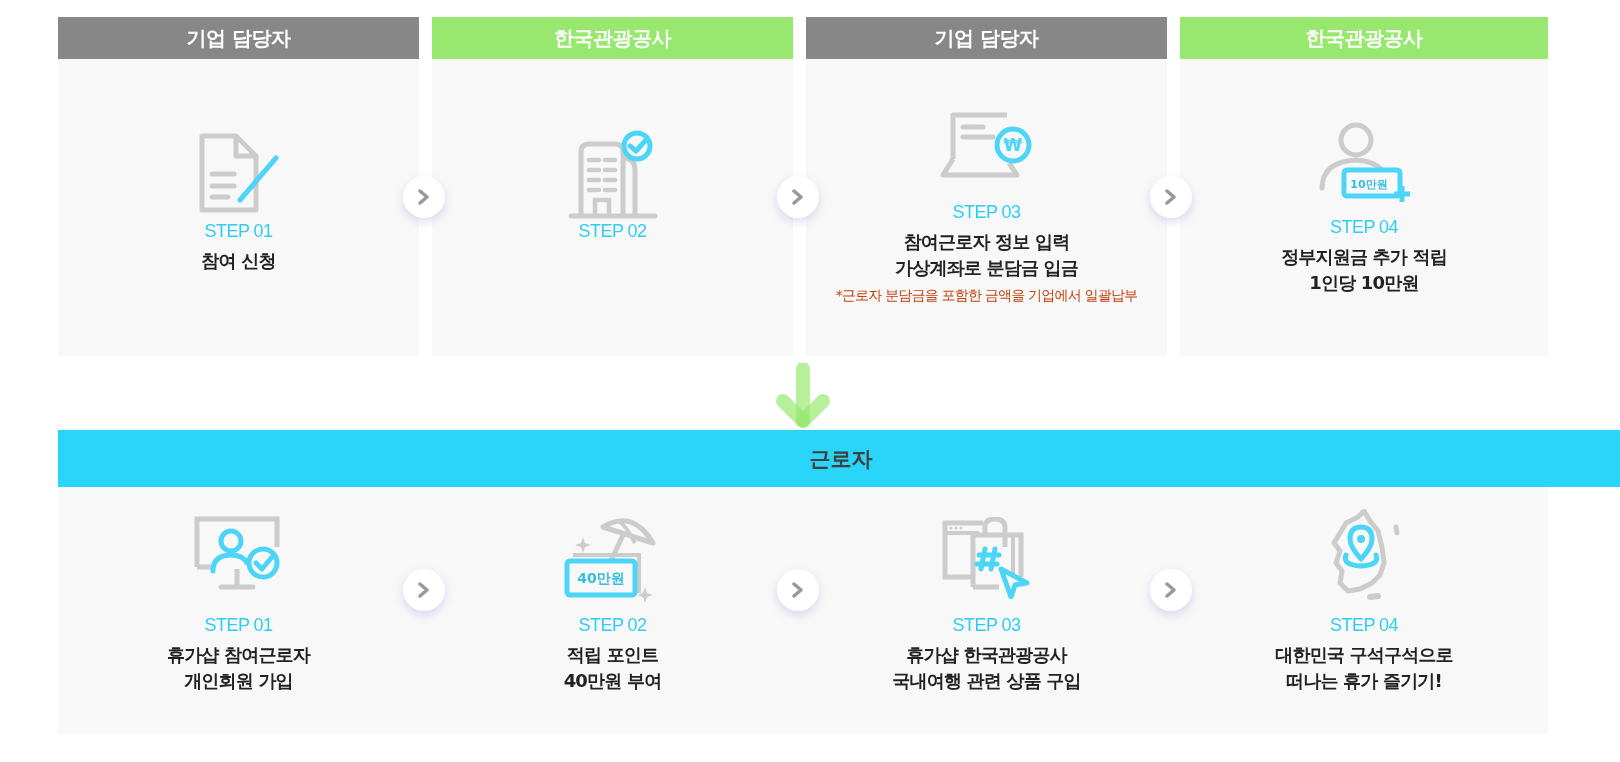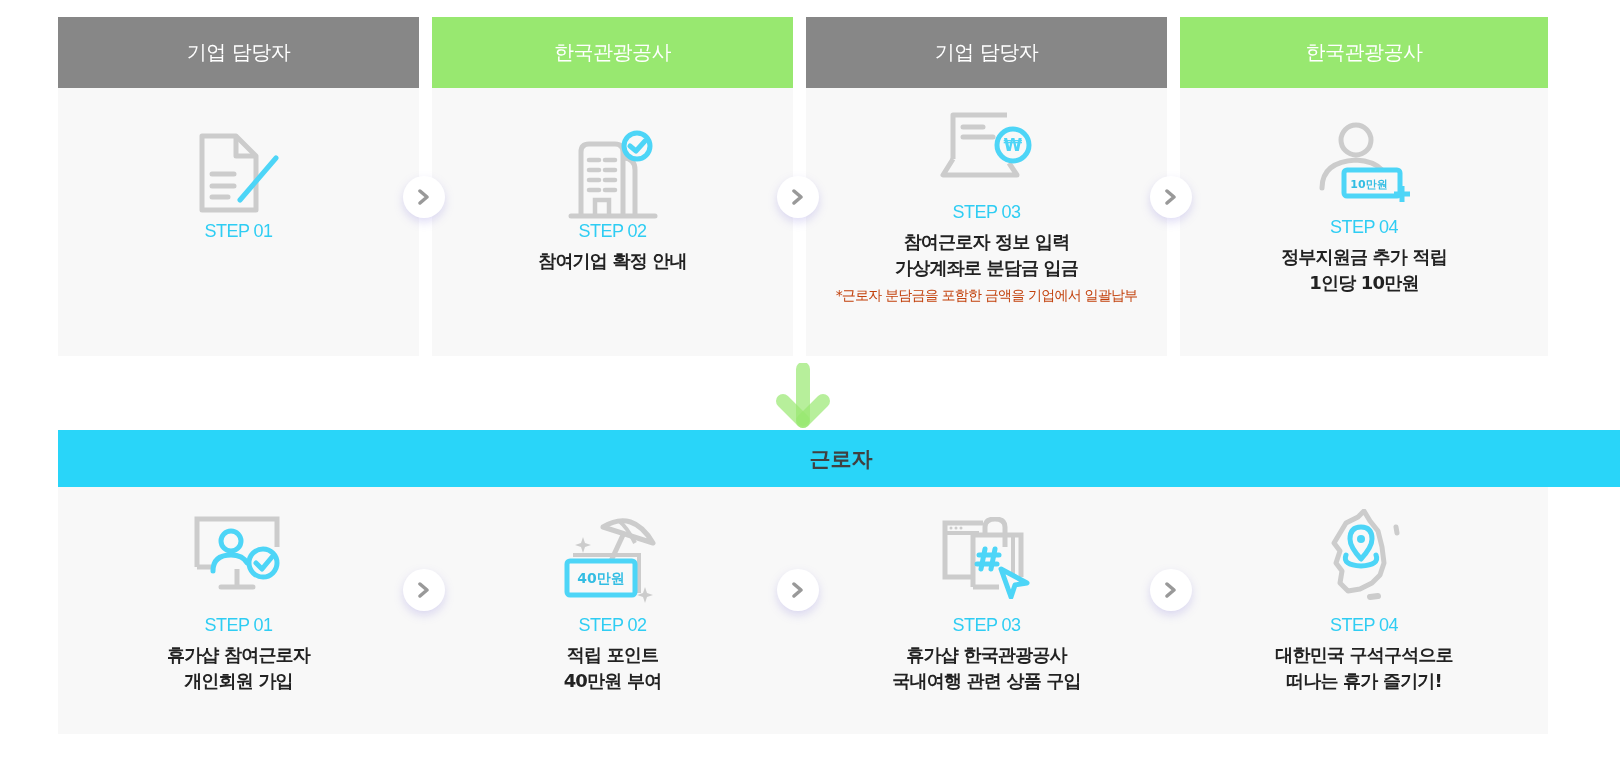--- a/index.html
+++ b/index.html
@@ -1,22 +1,22 @@
 <!DOCTYPE html>
 <html><head>
 <meta charset="utf-8">
 <style>
   * { box-sizing: border-box; margin: 0; padding: 0; }
   html, body { width: 1620px; height: 762px; background: #ffffff; overflow: hidden; }
   body { font-family: "DejaVu Sans", "Liberation Sans", sans-serif; position: relative; }
 
   .top-row { position: absolute; left: 58px; top: 17px; width: 1490px; height: 339px; }
   .col { position: absolute; top: 0; width: 361px; height: 339px; background: #f8f8f8; }
-  .col-head { height: 71px; display: flex; align-items: center; justify-content: center;
-    color: #ffffff; font-size: 20px; font-weight: normal; letter-spacing: -0.5px; }
+  .col-head { height: 42px; display: flex; align-items: center; justify-content: center;
+    color: #ffffff; font-size: 20px; font-weight: bold; letter-spacing: -0.5px; }
   .head-gray { background: #878787; }
   .head-green { background: #98e870; }
 
   .step { position: absolute; left: 0; width: 100%; text-align: center; }
   .step-label { color: #2fcdf3; font-size: 18px; letter-spacing: -0.5px; font-family: "Liberation Sans", sans-serif; }
   .step-title { color: #222222; font-size: 18px; font-weight: bold; line-height: 26px; letter-spacing: -0.8px; }
   .step-note { color: #c2410c; font-size: 14px; letter-spacing: -0.8px; margin-top: 6px; }
 
   .icon { position: absolute; left: 50%; transform: translateX(-50%); }
 
@@ -40,20 +40,21 @@
     <svg class="icon" style="top:115px;" width="86" height="82" viewBox="0 0 86 82">
       <path d="M6 4 H40 L60 24 V78 H6 Z" fill="none" stroke="#cccccc" stroke-width="5" stroke-linejoin="round"></path>
       <path d="M40 4 V24 H60" fill="none" stroke="#cccccc" stroke-width="5" stroke-linejoin="round"></path>
       <line x1="16" y1="42" x2="38" y2="42" stroke="#cccccc" stroke-width="5" stroke-linecap="round"></line>
       <line x1="16" y1="54" x2="38" y2="54" stroke="#cccccc" stroke-width="5" stroke-linecap="round"></line>
       <line x1="16" y1="65" x2="32" y2="65" stroke="#cccccc" stroke-width="5" stroke-linecap="round"></line>
       <line x1="44" y1="68" x2="80" y2="26" stroke="#4dd5f7" stroke-width="5" stroke-linecap="round"></line>
     </svg>
     <div class="step" style="top:204px;">
       <div class="step-label">STEP 01</div>
+      <div class="step-title" style="margin-top:6px;">참여 신청</div>
     </div>
   </div>
 
   <div class="col" style="left:374px;">
     <div class="col-head head-green">한국관광공사</div>
     <svg class="icon" style="top:113px;" width="96" height="90" viewBox="0 0 96 90">
       <path d="M16 86 V22 Q16 14 24 14 H50 Q58 14 58 22 V86" fill="none" stroke="#cccccc" stroke-width="5"></path>
       <path d="M58 28 Q70 28 70 40 V86" fill="none" stroke="#cccccc" stroke-width="5"></path>
       <line x1="6" y1="86" x2="90" y2="86" stroke="#cccccc" stroke-width="5" stroke-linecap="round"></line>
       <g stroke="#cccccc" stroke-width="4.5" stroke-linecap="round">
@@ -65,21 +66,20 @@
           <line x1="40" y1="50" x2="50" y2="50"></line>
         <line x1="24" y1="60" x2="34" y2="60"></line>
           <line x1="40" y1="60" x2="50" y2="60"></line>
       </g>
       <path d="M30 86 V70 H44 V86" fill="none" stroke="#cccccc" stroke-width="4.5"></path>
       <circle cx="72" cy="16" r="13" fill="#f8f8f8" stroke="#4dd5f7" stroke-width="5"></circle>
       <path d="M65 16 L71 21 L80 11" fill="none" stroke="#4dd5f7" stroke-width="5" stroke-linecap="round" stroke-linejoin="round"></path>
     </svg>
     <div class="step" style="top:204px;">
       <div class="step-label">STEP 02</div>
-      <div class="step-title" style="margin-top:6px;">참여기업 확정 안내</div>
     </div>
   </div>
 
   <div class="col" style="left:748px;">
     <div class="col-head head-gray">기업 담당자</div>
     <svg class="icon" style="top:92px;" width="96" height="72" viewBox="0 0 96 72">
       <path d="M14 50 V6 H68" fill="none" stroke="#cccccc" stroke-width="5" stroke-linejoin="round"></path>
       <path d="M14 50 L4 66 H78 L70 54" fill="none" stroke="#cccccc" stroke-width="5" stroke-linejoin="round"></path>
       <line x1="24" y1="18" x2="44" y2="18" stroke="#cccccc" stroke-width="5" stroke-linecap="round"></line>
       <line x1="24" y1="28" x2="54" y2="28" stroke="#cccccc" stroke-width="5" stroke-linecap="round"></line>

